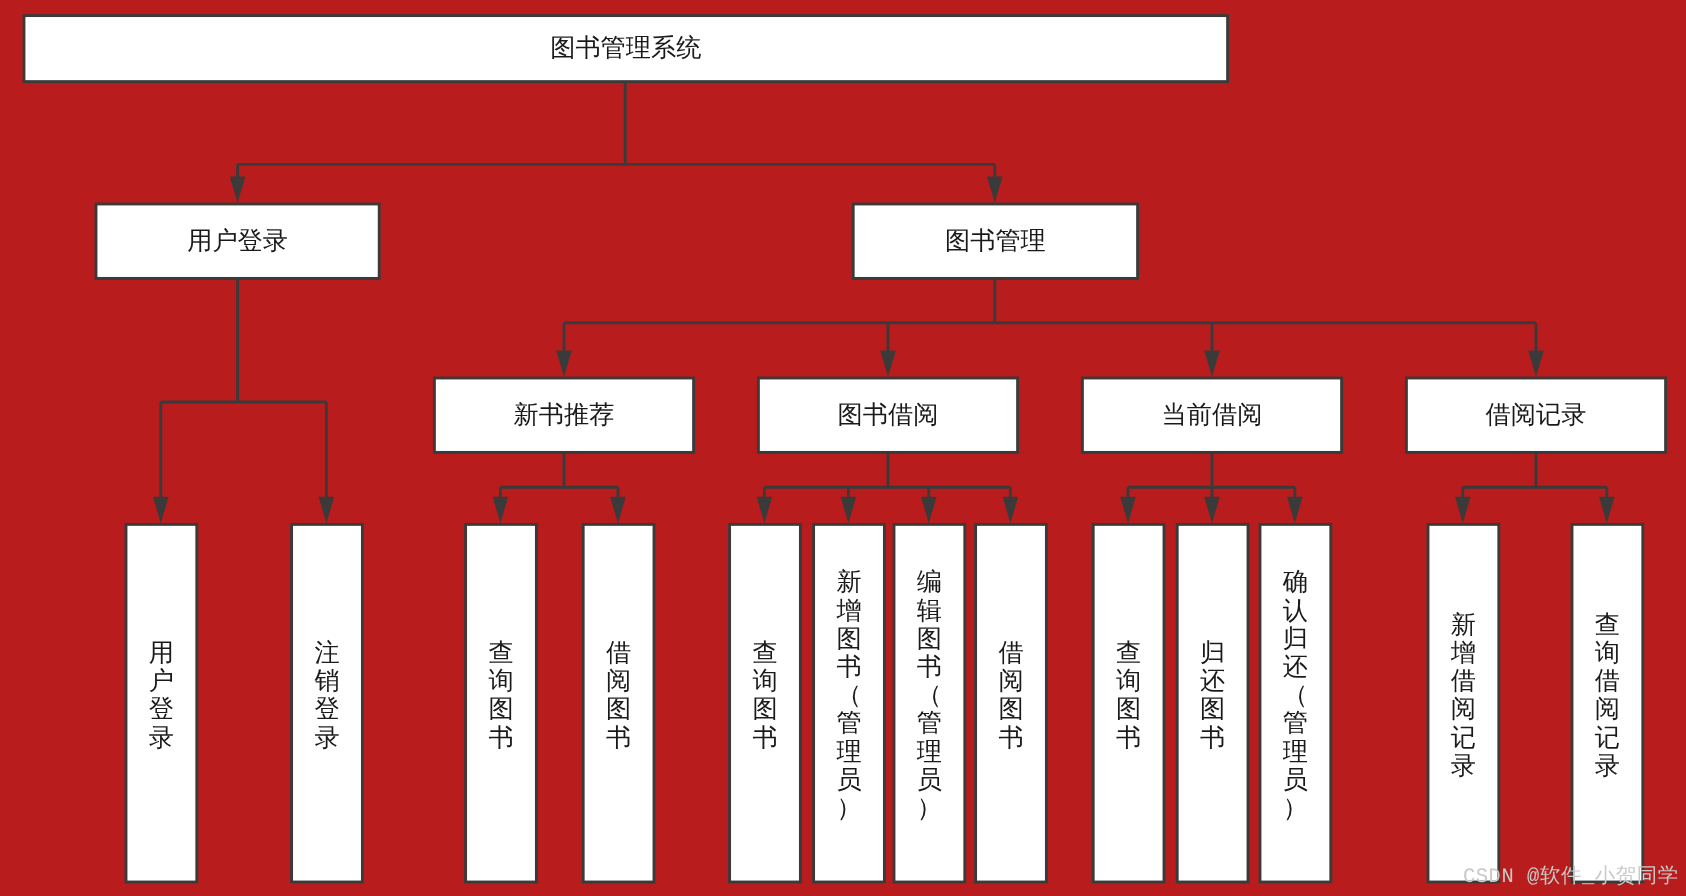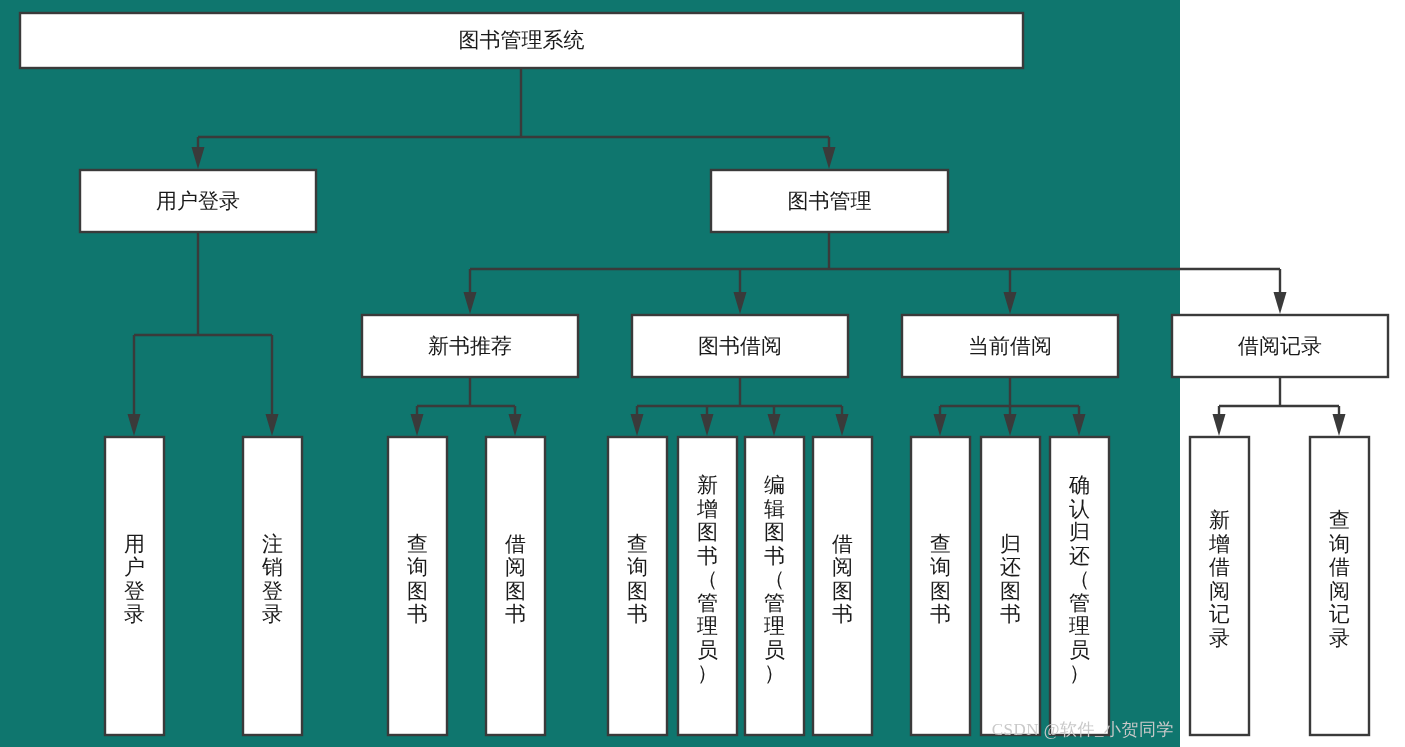--- a/index.html
+++ b/index.html
@@ -10,23 +10,23 @@
   }
   body {
     width: 1405px;
     height: 747px;
     font-family: "Liberation Sans", "DejaVu Sans", sans-serif;
     overflow: hidden;
     position: relative;
   }
   #diagram-root {
     position: relative;
-    width: 1180px;
+    width: 1405px;
     height: 747px;
-    background: #0f766e;
+    background: #b91c1c;
   }
   svg.diagram-canvas {
     position: absolute;
     left: 0;
     top: 0;
     width: 1405px;
     height: 747px;
     display: block;
   }
   .node-box {
@@ -54,21 +54,21 @@
     stroke-linecap: butt;
   }
   .arrow-head {
     fill: #3a3a3a;
     stroke: none;
   }
   .watermark {
     position: absolute;
     right: 6px;
     bottom: 6px;
-    font-family: Liberation Serif, serif;
+    font-family: Liberation Mono, monospace;
     font-size: 17px;
     color: #c9c9c9;
     letter-spacing: 0.5px;
     white-space: nowrap;
     user-select: none;
   }
 </style>
 </head>
 <body>
 

